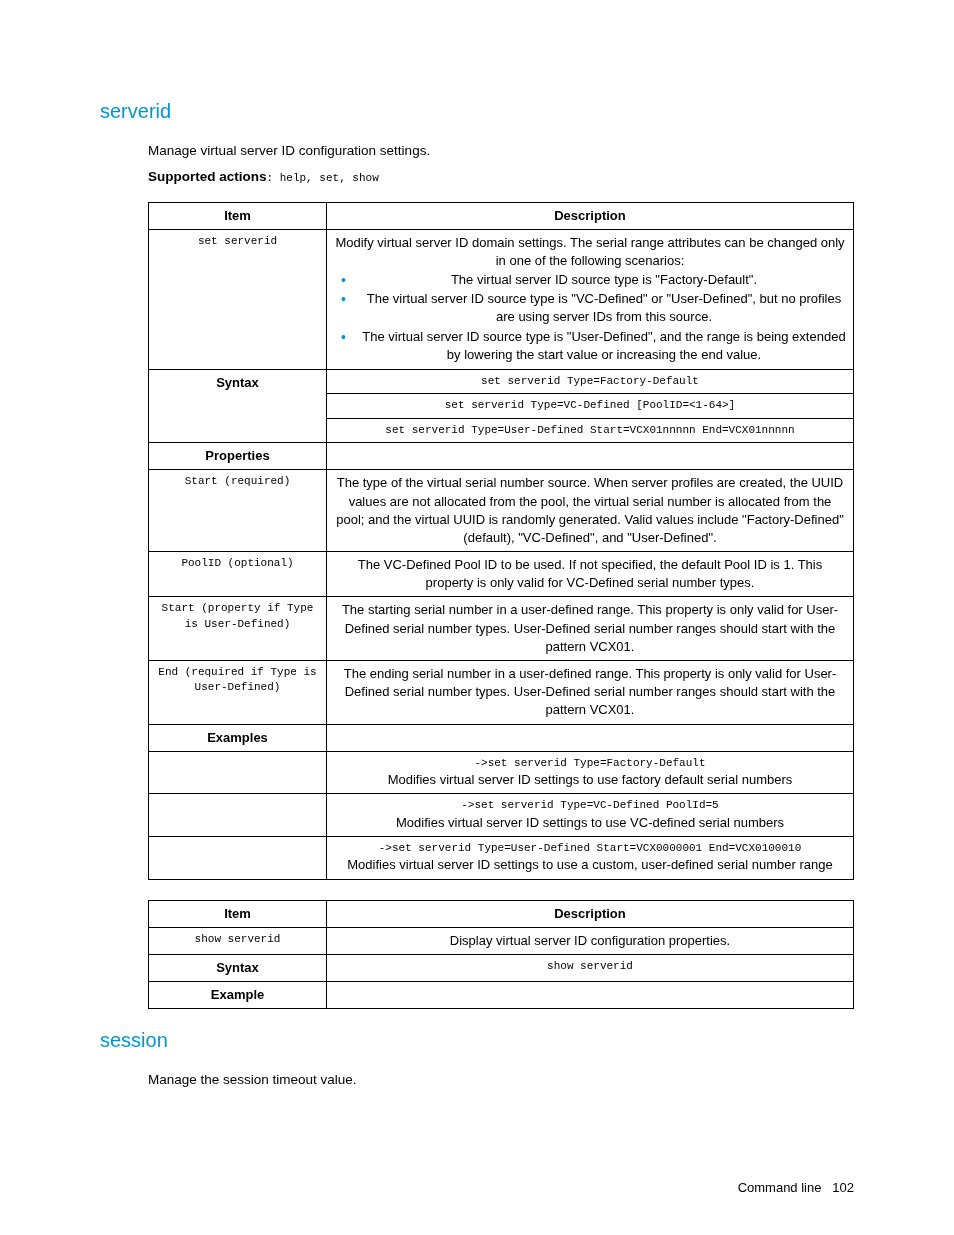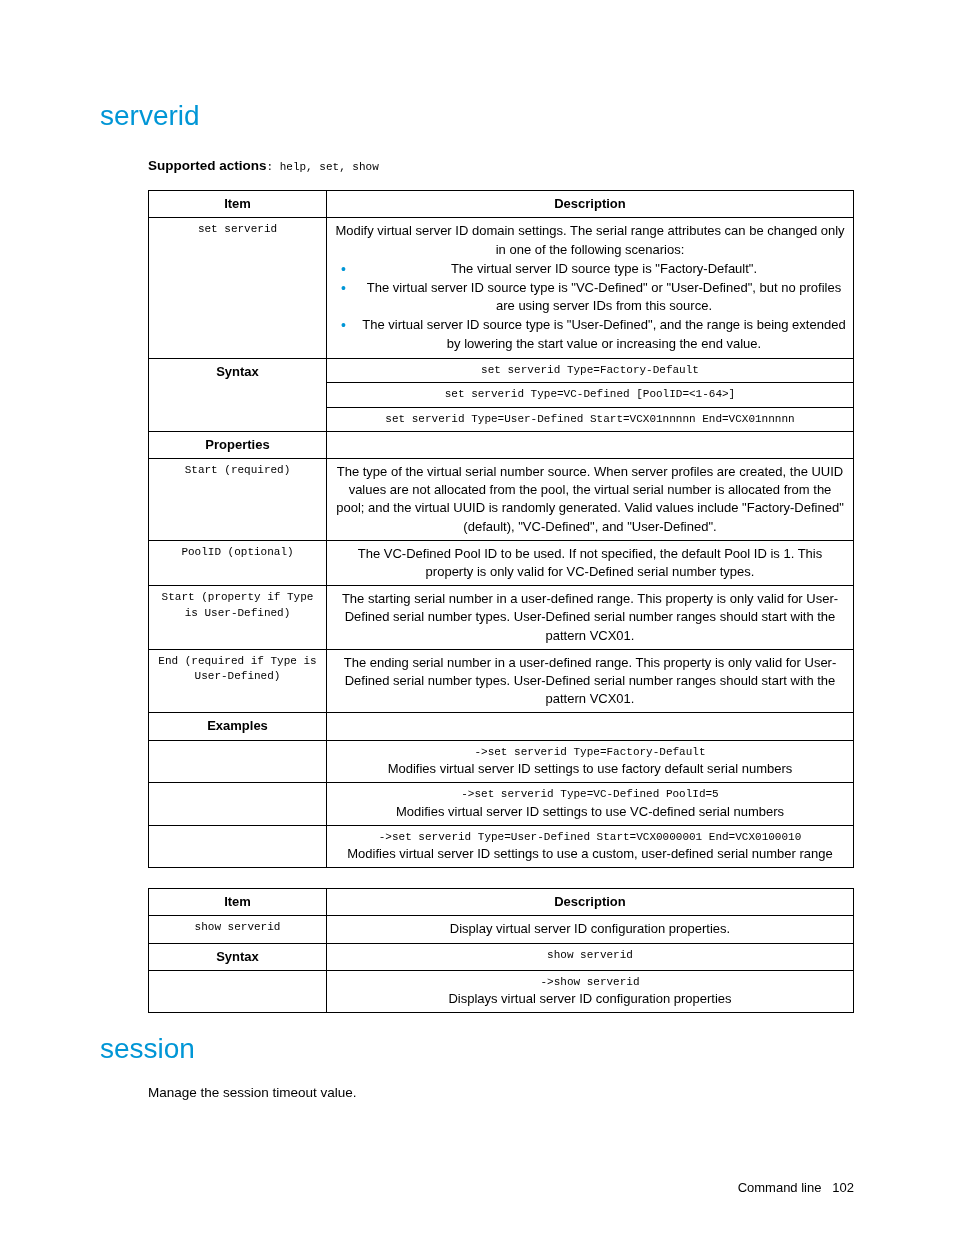--- a/index.html
+++ b/index.html
@@ -7,21 +7,21 @@
       font-family: Arial, Helvetica, sans-serif;
       font-size: 14px;
       color: #000;
       background: #fff;
       width: 954px;
       height: 1235px;
       padding: 100px 100px 40px 100px;
       position: relative;
     }
     .sec-heading {
-      font-size: 28px;
+      font-size: 20px;
       font-weight: normal;
       color: #0096d6;
       font-family: Arial, Helvetica, sans-serif;
       margin-bottom: 18px;
     }
     .indent {
       margin-left: 48px;
       margin-bottom: 14px;
     }
     .indent p { font-size: 13.5px; line-height: 1.5; }
@@ -66,20 +66,21 @@
     }
     .desc-block p { margin: 0; }
     .gap { height: 6px; }
   </style>
 </head>
 <body>
 
 <h2 class="sec-heading">serverid</h2>
 
 <div class="indent">
+  <p>Manage virtual server ID configuration settings.</p>
   <div class="gap"></div>
   <p class="supported">
     <span class="bold">Supported actions</span><span class="code">: help, set, show</span>
   </p>
 </div>
 
 <table>
   <tbody>
       <tr>
     <th class="col1">Item</th>
@@ -165,25 +166,22 @@
   </tr>
   <tr>
     <td class="col1 code">show serverid</td>
     <td>Display virtual server ID configuration properties.</td>
   </tr>
   <tr>
     <td class="col1 bold">Syntax</td>
     <td class="code">show serverid</td>
   </tr>
   <tr>
-    <td class="col1"></td>
-    <td>
-      <div class="code">-&gt;show serverid</div>
-      <div>Displays virtual server ID configuration properties</div>
-    </td>
+    <td class="col1 bold">Example</td>
+    <td></td>
   </tr>
 </tbody>
   </table>
 
 <h2 class="sec-heading">session</h2>
 <div class="indent">
   <p>Manage the session timeout value.</p>
 </div>
 
 <div class="footer">

